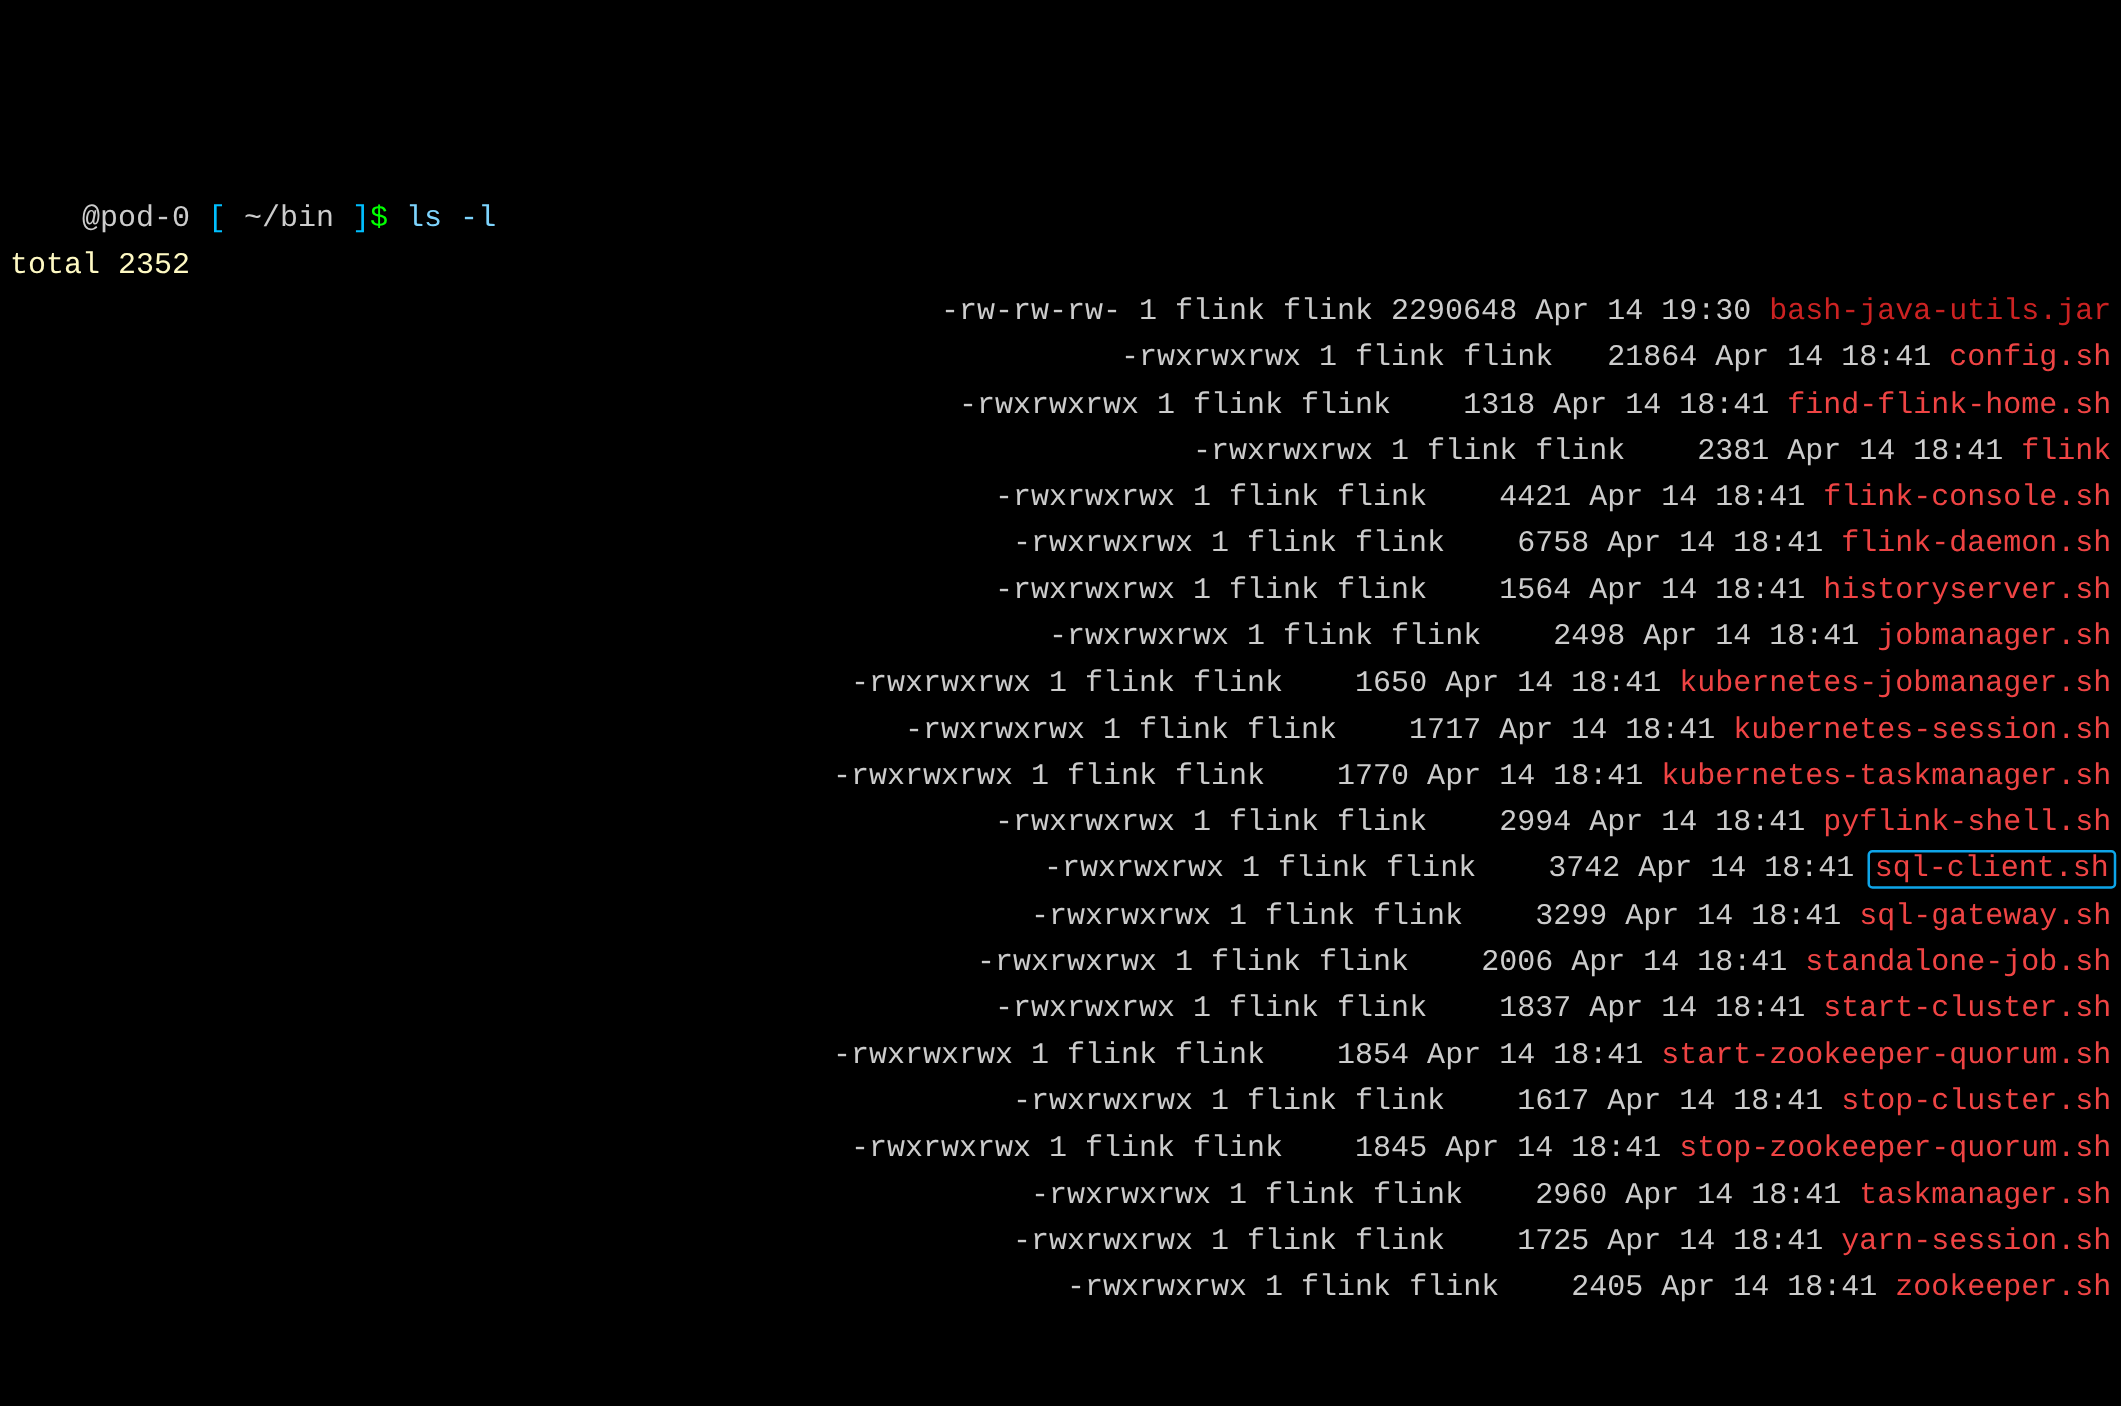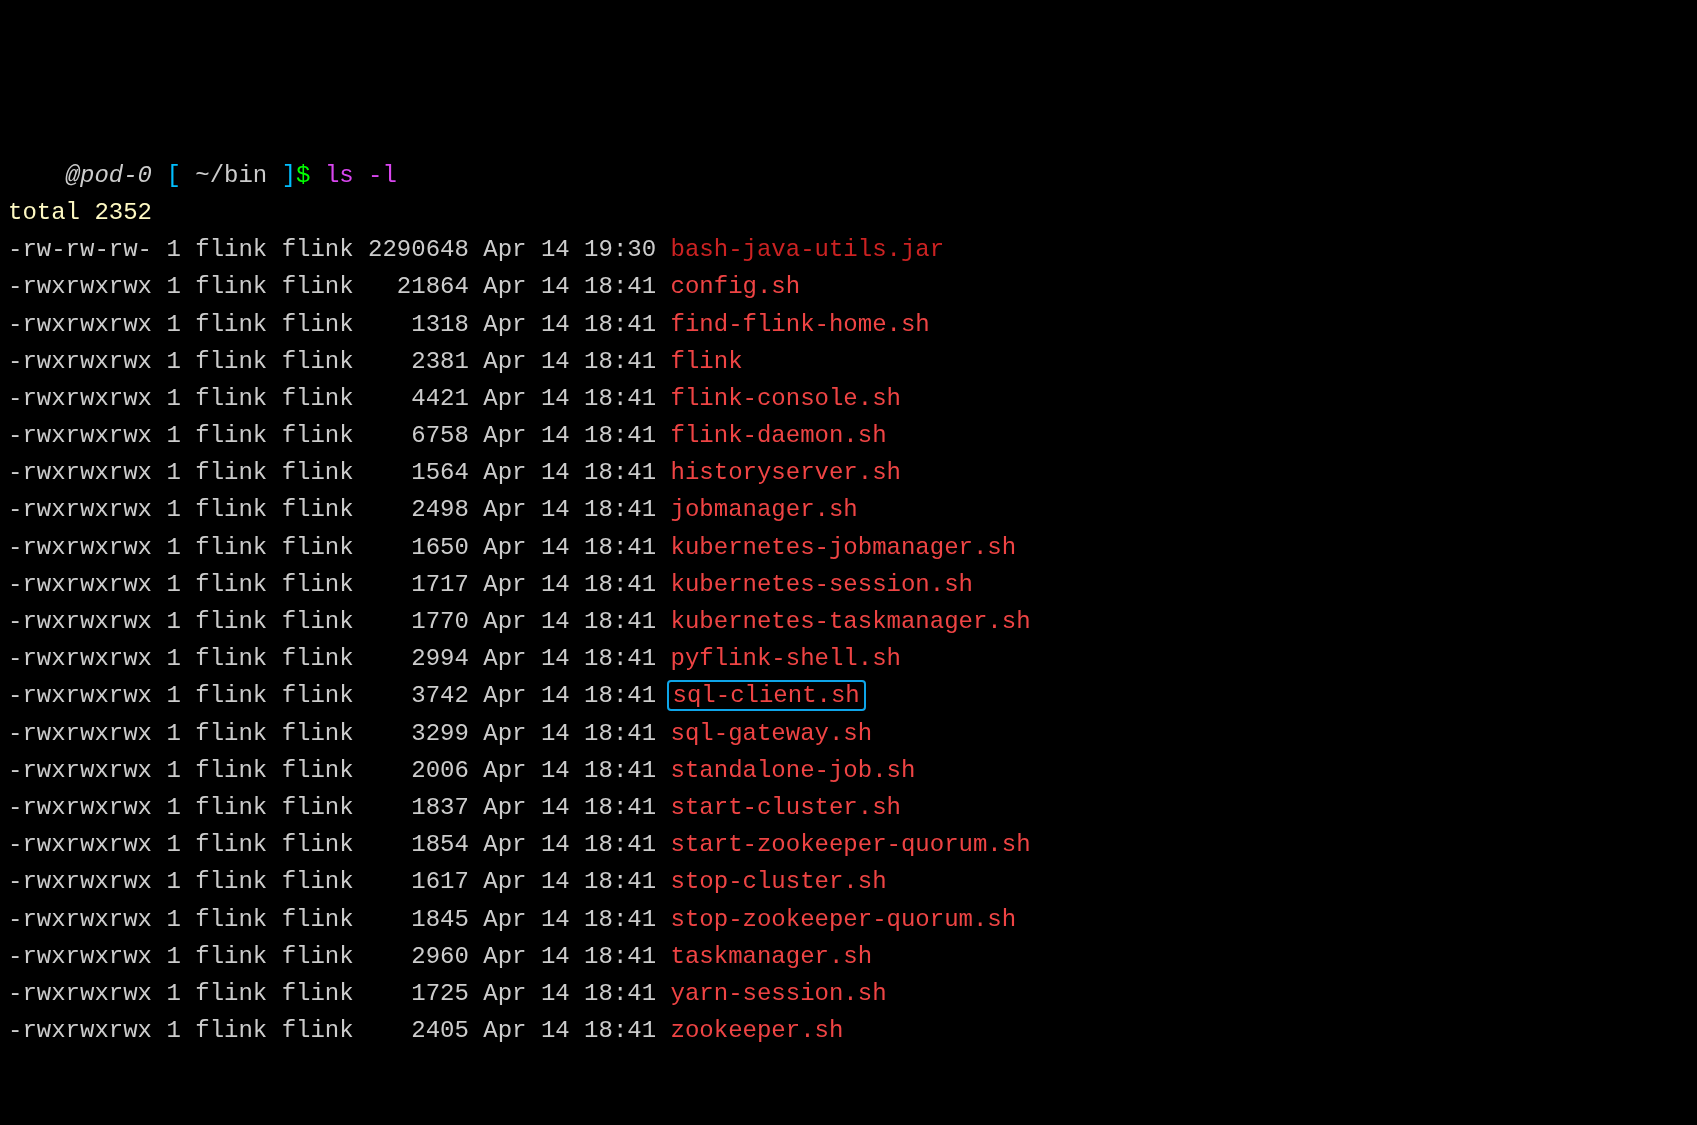--- a/index.html
+++ b/index.html
@@ -11,39 +11,39 @@
       background-color: #000000;
       font-family: 'Courier New', Courier, monospace;
       font-size: 24px;
       line-height: 1.55;
       color: #cccccc;
       padding: 8px;
       white-space: pre;
     }
     .prompt-user-host {
       color: #cccccc;
-      font-style: italic;
     }
     .prompt-bracket {
       color: #00bfff;
     }
     .prompt-path {
       color: #cccccc;
     }
     .prompt-dollar {
       color: #00ff00;
     }
     .command {
-      color: #d946ef;
+      color: #7dd3fc;
     }
     .total-line {
       color: #fef9c3;
     }
     .row {
       color: #cccccc;
+      text-align: right;
     }
     .file-regular {
       color: #cc2222;
     }
     .file-exec {
       color: #ef4444;
     }
     .highlight-box {
       border: 2px solid #0ea5e9;
       padding: 0 4px;

